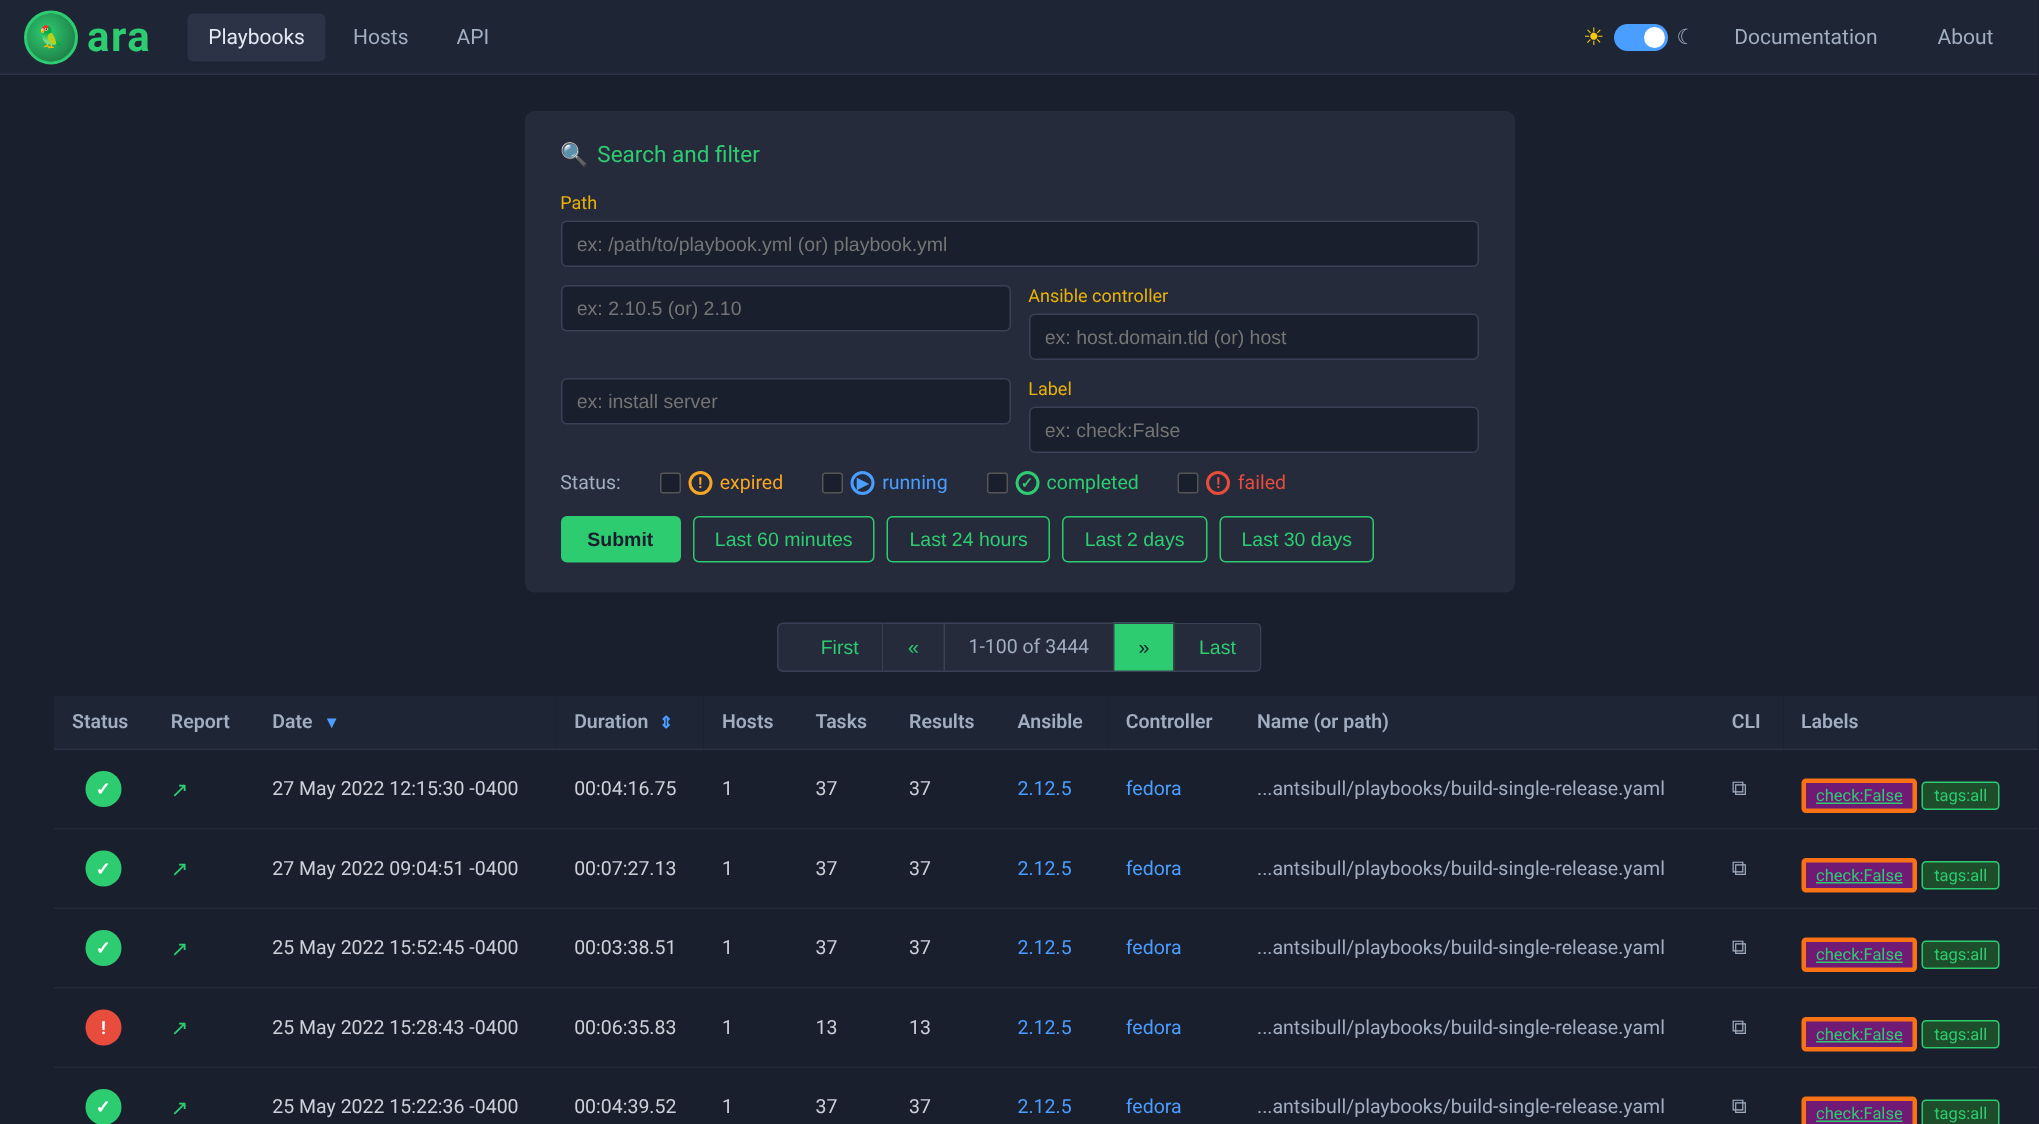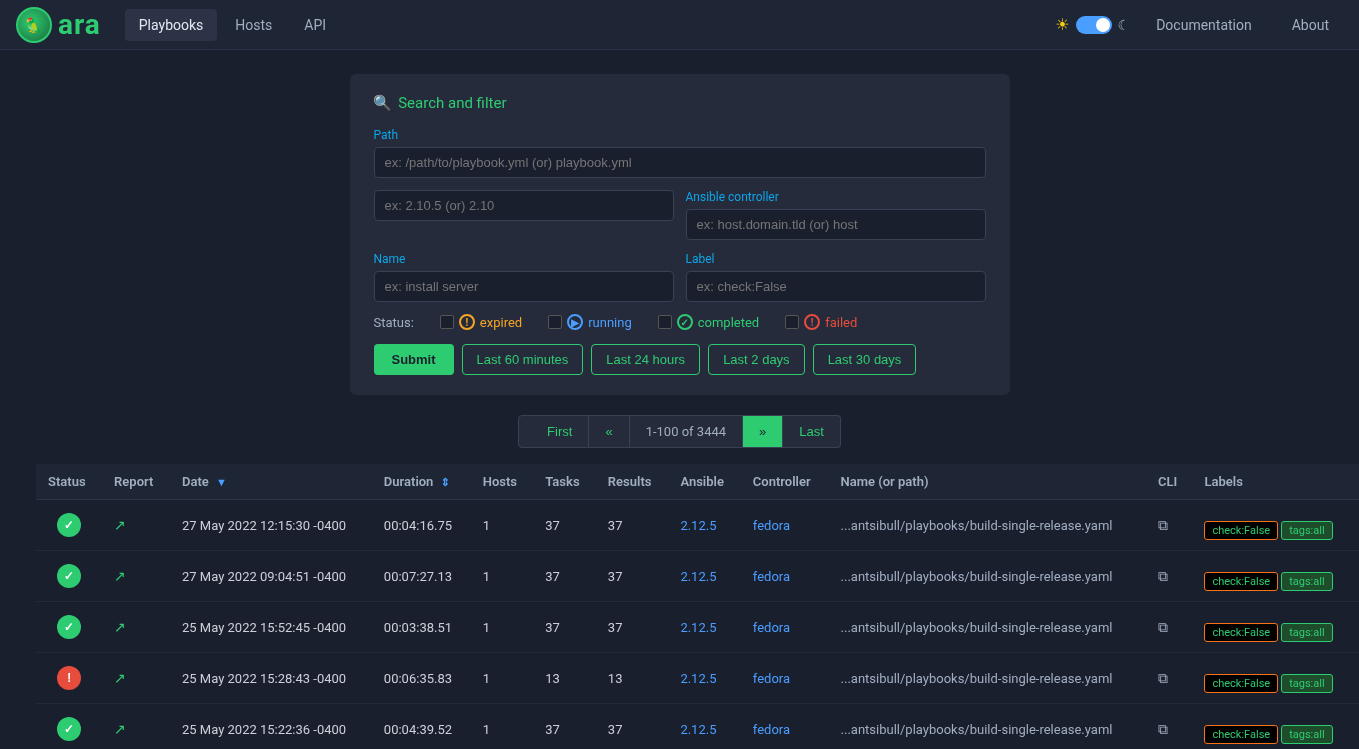--- a/index.html
+++ b/index.html
@@ -106,21 +106,21 @@
     }
     .search-title {
       color: #2ecc71;
       font-size: 15px;
       margin-bottom: 16px;
       display: flex;
       align-items: center;
       gap: 6px;
     }
     .field-label {
-      color: #0ea5e9;
+      color: #eab308;
       font-size: 12px;
       margin-bottom: 5px;
     }
     .field-group {
       margin-bottom: 12px;
     }
     .field-group-row {
       display: flex;
       gap: 12px;
       margin-bottom: 12px;
@@ -300,21 +300,21 @@
       cursor: pointer;
       font-size: 14px;
     }
     .tag {
       display: inline-block;
       padding: 2px 7px;
       border-radius: 3px;
       font-size: 11px;
       margin-right: 3px;
     }
-    .tag-check { background: #000000; color: #2ecc71; border: 1px solid #f97316; }
+    .tag-check { background: #701a75; color: #2ecc71; border: 3px solid #f97316; text-decoration: underline; }
     .tag-tags { background: #1e4d2b; color: #2ecc71; border: 1px solid #2ecc71; margin-top: 11px; }
   </style>
 </head>
 <body>
 
 <nav class="navbar">
   <div class="navbar-logo">
     <div class="logo-circle">🦜</div>
     <span class="logo-text">ara</span>
   </div>
@@ -354,21 +354,20 @@
         <input type="text" placeholder="ex: 2.10.5 (or) 2.10" style="">
       </div>
       <div class="field-group">
         <div class="field-label">Ansible controller</div>
         <input type="text" placeholder="ex: host.domain.tld (or) host" style="">
       </div>
     </div>
 
     <div class="field-group-row">
       <div class="field-group">
-        <div class="field-label">Name</div>
         <input type="text" placeholder="ex: install server" style="">
       </div>
       <div class="field-group">
         <div class="field-label">Label</div>
         <input type="text" placeholder="ex: check:False" style="">
       </div>
     </div>
 
     <div class="status-row">
       <span class="status-label">Status:</span>

